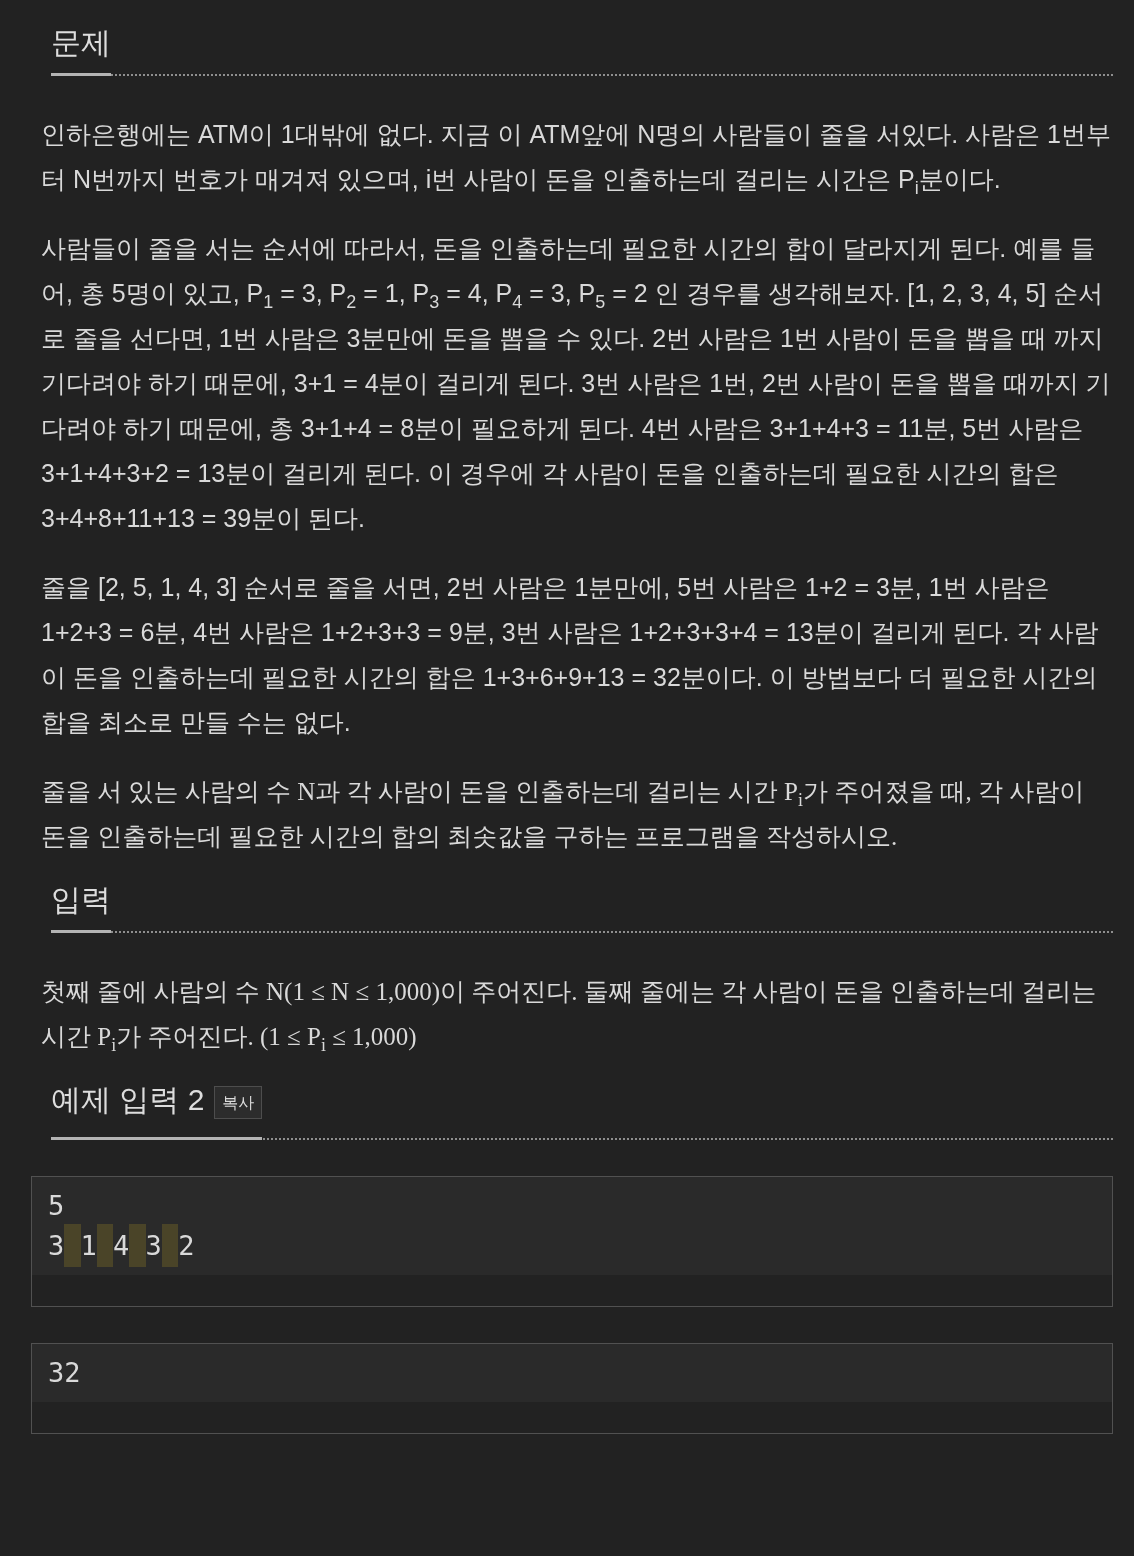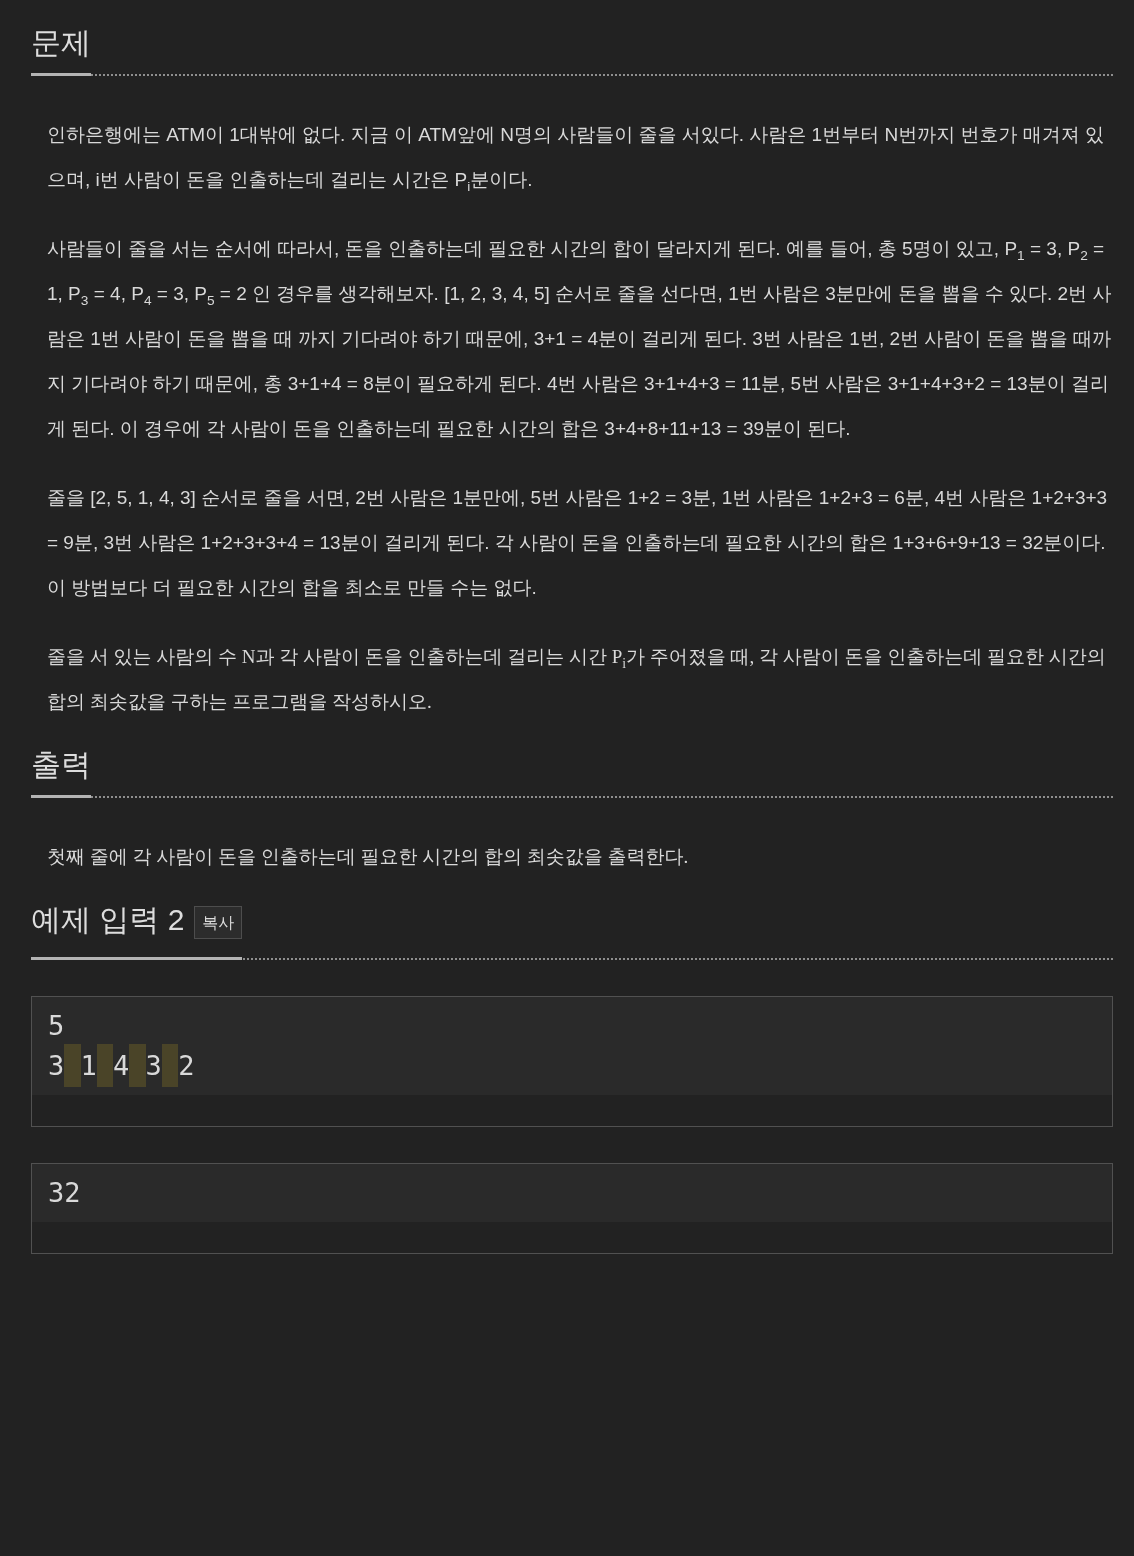--- a/index.html
+++ b/index.html
@@ -16,20 +16,21 @@
   }
   .container {
     padding: 28px 21px 0 31px;
   }
   section + section {
     margin-top: 26px;
   }
   .headline {
     border-bottom: 2px dotted #8f8f8f;
     line-height: 1;
+    margin-left: 20px;
   }
   .headline-inner {
     display: inline-block;
     border-bottom: 3px solid #b4b4b4;
     margin-bottom: -2px;
     padding-bottom: 15px;
   }
   h2.section-title {
     display: inline;
     margin: 0;
@@ -51,22 +52,22 @@
     border-radius: 0;
     vertical-align: middle;
     position: relative;
     top: -3px;
     cursor: pointer;
   }
   .section-body {
     padding-top: 36px;
   }
   .section-body p {
-    margin: 0 0 24px 16px;
-    font-size: 19px;
+    margin: 0 0 24px 10px;
+    font-size: 25px;
     line-height: 45px;
     color: #d9d9d9;
   }
   .section-body p:last-child {
     margin-bottom: 0;
     font-family: Liberation Serif, serif;
   }
   .section-body p sub {
     font-size: 0.72em;
     line-height: 0;
@@ -104,31 +105,31 @@
       </div>
     </div>
     <div class="section-body">
       <p>인하은행에는 ATM이 1대밖에 없다. 지금 이 ATM앞에 N명의 사람들이 줄을 서있다. 사람은 1번부터 N번까지 번호가 매겨져 있으며, i번 사람이 돈을 인출하는데 걸리는 시간은 P<sub>i</sub>분이다.</p>
       <p>사람들이 줄을 서는 순서에 따라서, 돈을 인출하는데 필요한 시간의 합이 달라지게 된다. 예를 들어, 총 5명이 있고, P<sub>1</sub> = 3, P<sub>2</sub> = 1, P<sub>3</sub> = 4, P<sub>4</sub> = 3, P<sub>5</sub> = 2 인 경우를 생각해보자. [1, 2, 3, 4, 5] 순서로 줄을 선다면, 1번 사람은 3분만에 돈을 뽑을 수 있다. 2번 사람은 1번 사람이 돈을 뽑을 때 까지 기다려야 하기 때문에, 3+1 = 4분이 걸리게 된다. 3번 사람은 1번, 2번 사람이 돈을 뽑을 때까지 기다려야 하기 때문에, 총 3+1+4 = 8분이 필요하게 된다. 4번 사람은 3+1+4+3 = 11분, 5번 사람은 3+1+4+3+2 = 13분이 걸리게 된다. 이 경우에 각 사람이 돈을 인출하는데 필요한 시간의 합은 3+4+8+11+13 = 39분이 된다.</p>
       <p>줄을 [2, 5, 1, 4, 3] 순서로 줄을 서면, 2번 사람은 1분만에, 5번 사람은 1+2 = 3분, 1번 사람은 1+2+3 = 6분, 4번 사람은 1+2+3+3 = 9분, 3번 사람은 1+2+3+3+4 = 13분이 걸리게 된다. 각 사람이 돈을 인출하는데 필요한 시간의 합은 1+3+6+9+13 = 32분이다. 이 방법보다 더 필요한 시간의 합을 최소로 만들 수는 없다.</p>
       <p>줄을 서 있는 사람의 수 N과 각 사람이 돈을 인출하는데 걸리는 시간 P<sub>i</sub>가 주어졌을 때, 각 사람이 돈을 인출하는데 필요한 시간의 합의 최솟값을 구하는 프로그램을 작성하시오.</p>
     </div>
   </section>
 
-
   <section>
     <div class="headline">
       <div class="headline-inner">
-        <h2 class="section-title">출력</h2>
+        <h2 class="section-title">입력</h2>
       </div>
     </div>
     <div class="section-body">
-      <p>첫째 줄에 각 사람이 돈을 인출하는데 필요한 시간의 합의 최솟값을 출력한다.</p>
+      <p>첫째 줄에 사람의 수 N(1 ≤ N ≤ 1,000)이 주어진다. 둘째 줄에는 각 사람이 돈을 인출하는데 걸리는 시간 P<sub>i</sub>가 주어진다. (1 ≤ P<sub>i</sub> ≤ 1,000)</p>
     </div>
   </section>
+
 
   <section>
     <div class="headline">
       <div class="headline-inner">
         <h2 class="section-title">예제 입력 2</h2><button class="copy-btn">복사</button>
       </div>
     </div>
     <div class="sample-box">
       <pre>5
 3<span class="ws"> </span>1<span class="ws"> </span>4<span class="ws"> </span>3<span class="ws"> </span>2</pre>

